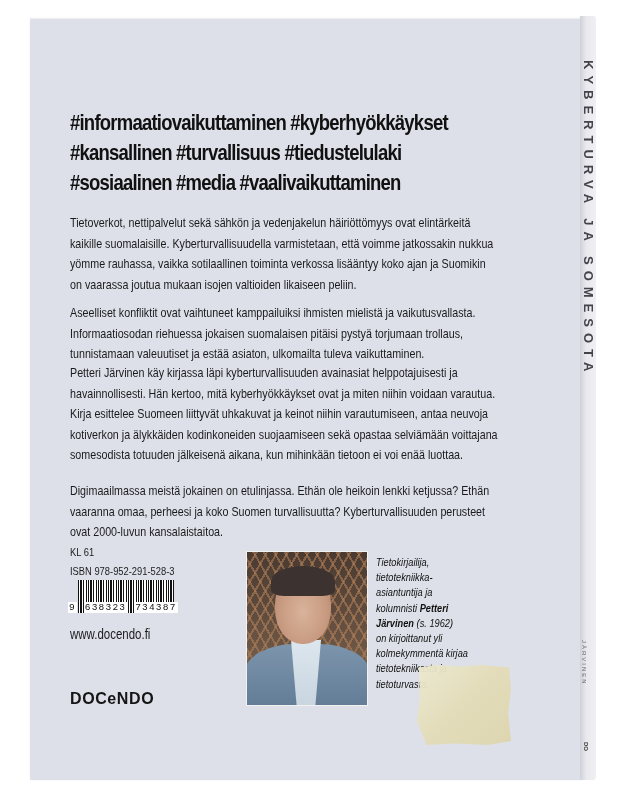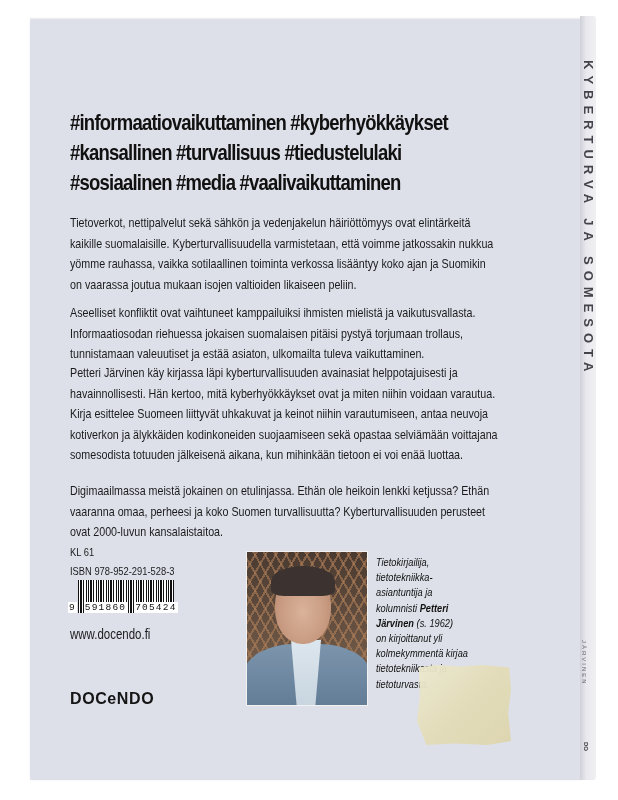--- a/index.html
+++ b/index.html
@@ -83,22 +83,22 @@
   <div>ovat 2000-luvun kansalaistaitoa.</div>
 </div>
 
 <div class="meta kl">KL 61</div>
 <div class="meta isbn">ISBN 978-952-291-528-3</div>
 
 <div class="barcode">
   <div class="bars"></div>
   <div class="bar-digits">
     <span>9</span>
-    <span>591860</span>
-    <span>705424</span>
+    <span>638323</span>
+    <span>734387</span>
   </div>
 </div>
 
 <div class="web">www.docendo.fi</div>
 <div class="logo">DOCeNDO</div>
 
 <div class="photo">
   <div class="bg"></div>
   <div class="jacket"></div>
   <div class="shirt"></div>

